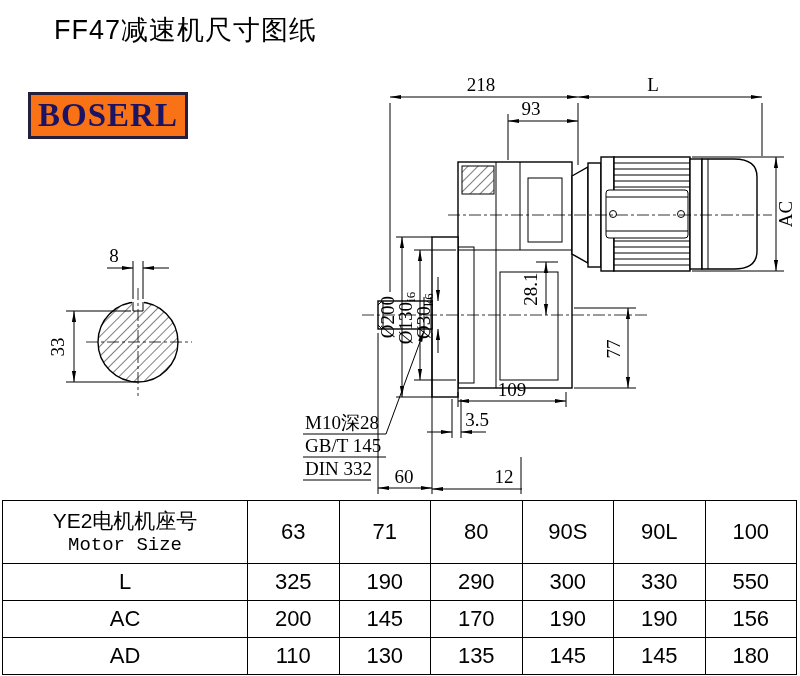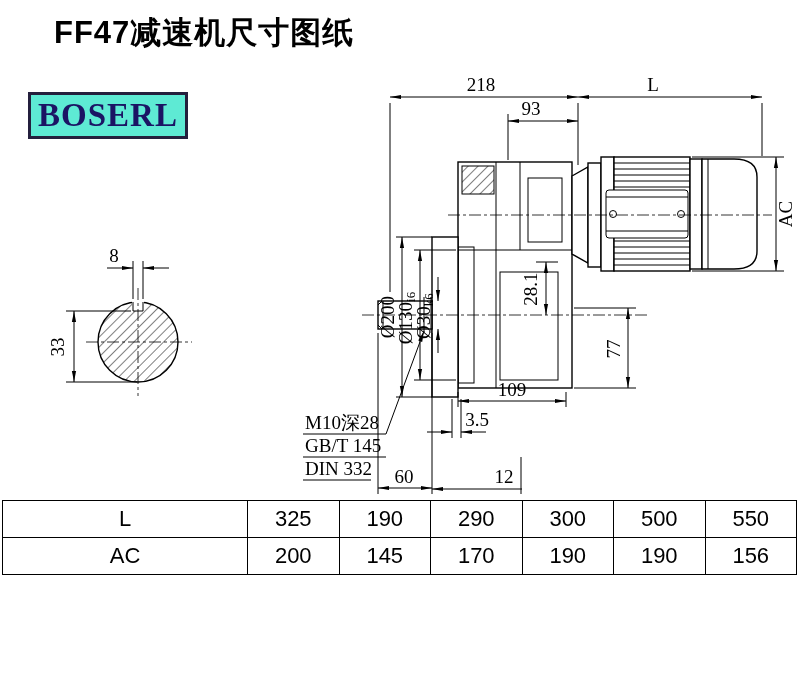--- a/index.html
+++ b/index.html
@@ -1,22 +1,22 @@
 <!DOCTYPE html>
 <html><head>
 <meta charset="utf-8">
 <style>
   *{margin:0;padding:0;box-sizing:border-box}
   html,body{width:800px;height:676px;background:#fff;overflow:hidden}
   body{position:relative;font-family:"Liberation Sans",sans-serif;color:#000}
 
-  .title{position:absolute;left:54px;top:12px;font-size:31px;font-weight:bold;letter-spacing:1px}
+  .title{position:absolute;left:54px;top:12px;font-size:27px;font-weight:normal;letter-spacing:1px}
 
   .logo{position:absolute;left:28px;top:92px;width:160px;height:47px;
-        border:3px solid #241f3d;display:flex;align-items:center;justify-content:center;background:#5eead4}
+        border:3px solid #241f3d;display:flex;align-items:center;justify-content:center;background:#f97316}
   .logo span{font-family:"Liberation Serif",serif;font-weight:bold;font-size:33px;color:#1b1464;letter-spacing:1px}
 
   svg.drawing{position:absolute;left:0;top:0}
   .outw{fill:#fff;stroke:#000;stroke-width:1.4}
   .thin{fill:none;stroke:#000;stroke-width:1}
   .dim{fill:none;stroke:#000;stroke-width:1}
   .cl{fill:none;stroke:#000;stroke-width:0.8;stroke-dasharray:12 3 3 3}
   .hatchc{fill:url(#hatch);stroke:#000;stroke-width:1.4}
   .hatcht{fill:url(#hatch);stroke:#000;stroke-width:1}
   .dtext{font-family:"Liberation Serif",serif;font-size:19px;fill:#000;text-anchor:middle}
@@ -165,32 +165,53 @@
         <col class="c0">
         <col>
         <col>
         <col>
         <col>
         <col>
         <col>
       </colgroup>
     <tbody>
       <tr>
+        <td class="hdr">
+          <div class="hdr-cn">YE2电机机座号</div>
+          <div class="hdr-en">Motor Size</div>
+        </td>
+        <td class="hdr">63</td>
+        <td class="hdr">71</td>
+        <td class="hdr">80</td>
+        <td class="hdr">90S</td>
+        <td class="hdr">90L</td>
+        <td class="hdr">100</td>
+      </tr>
+      <tr>
         <td>L</td>
         <td>325</td>
         <td>190</td>
         <td>290</td>
         <td>300</td>
-        <td>500</td>
+        <td>330</td>
         <td>550</td>
       </tr>
       <tr>
         <td>AC</td>
         <td>200</td>
         <td>145</td>
         <td>170</td>
         <td>190</td>
         <td>190</td>
         <td>156</td>
       </tr>
+      <tr>
+        <td>AD</td>
+        <td>110</td>
+        <td>130</td>
+        <td>135</td>
+        <td>145</td>
+        <td>145</td>
+        <td>180</td>
+      </tr>
     </tbody>
   </table>
 </div>
 
 </body></html>

